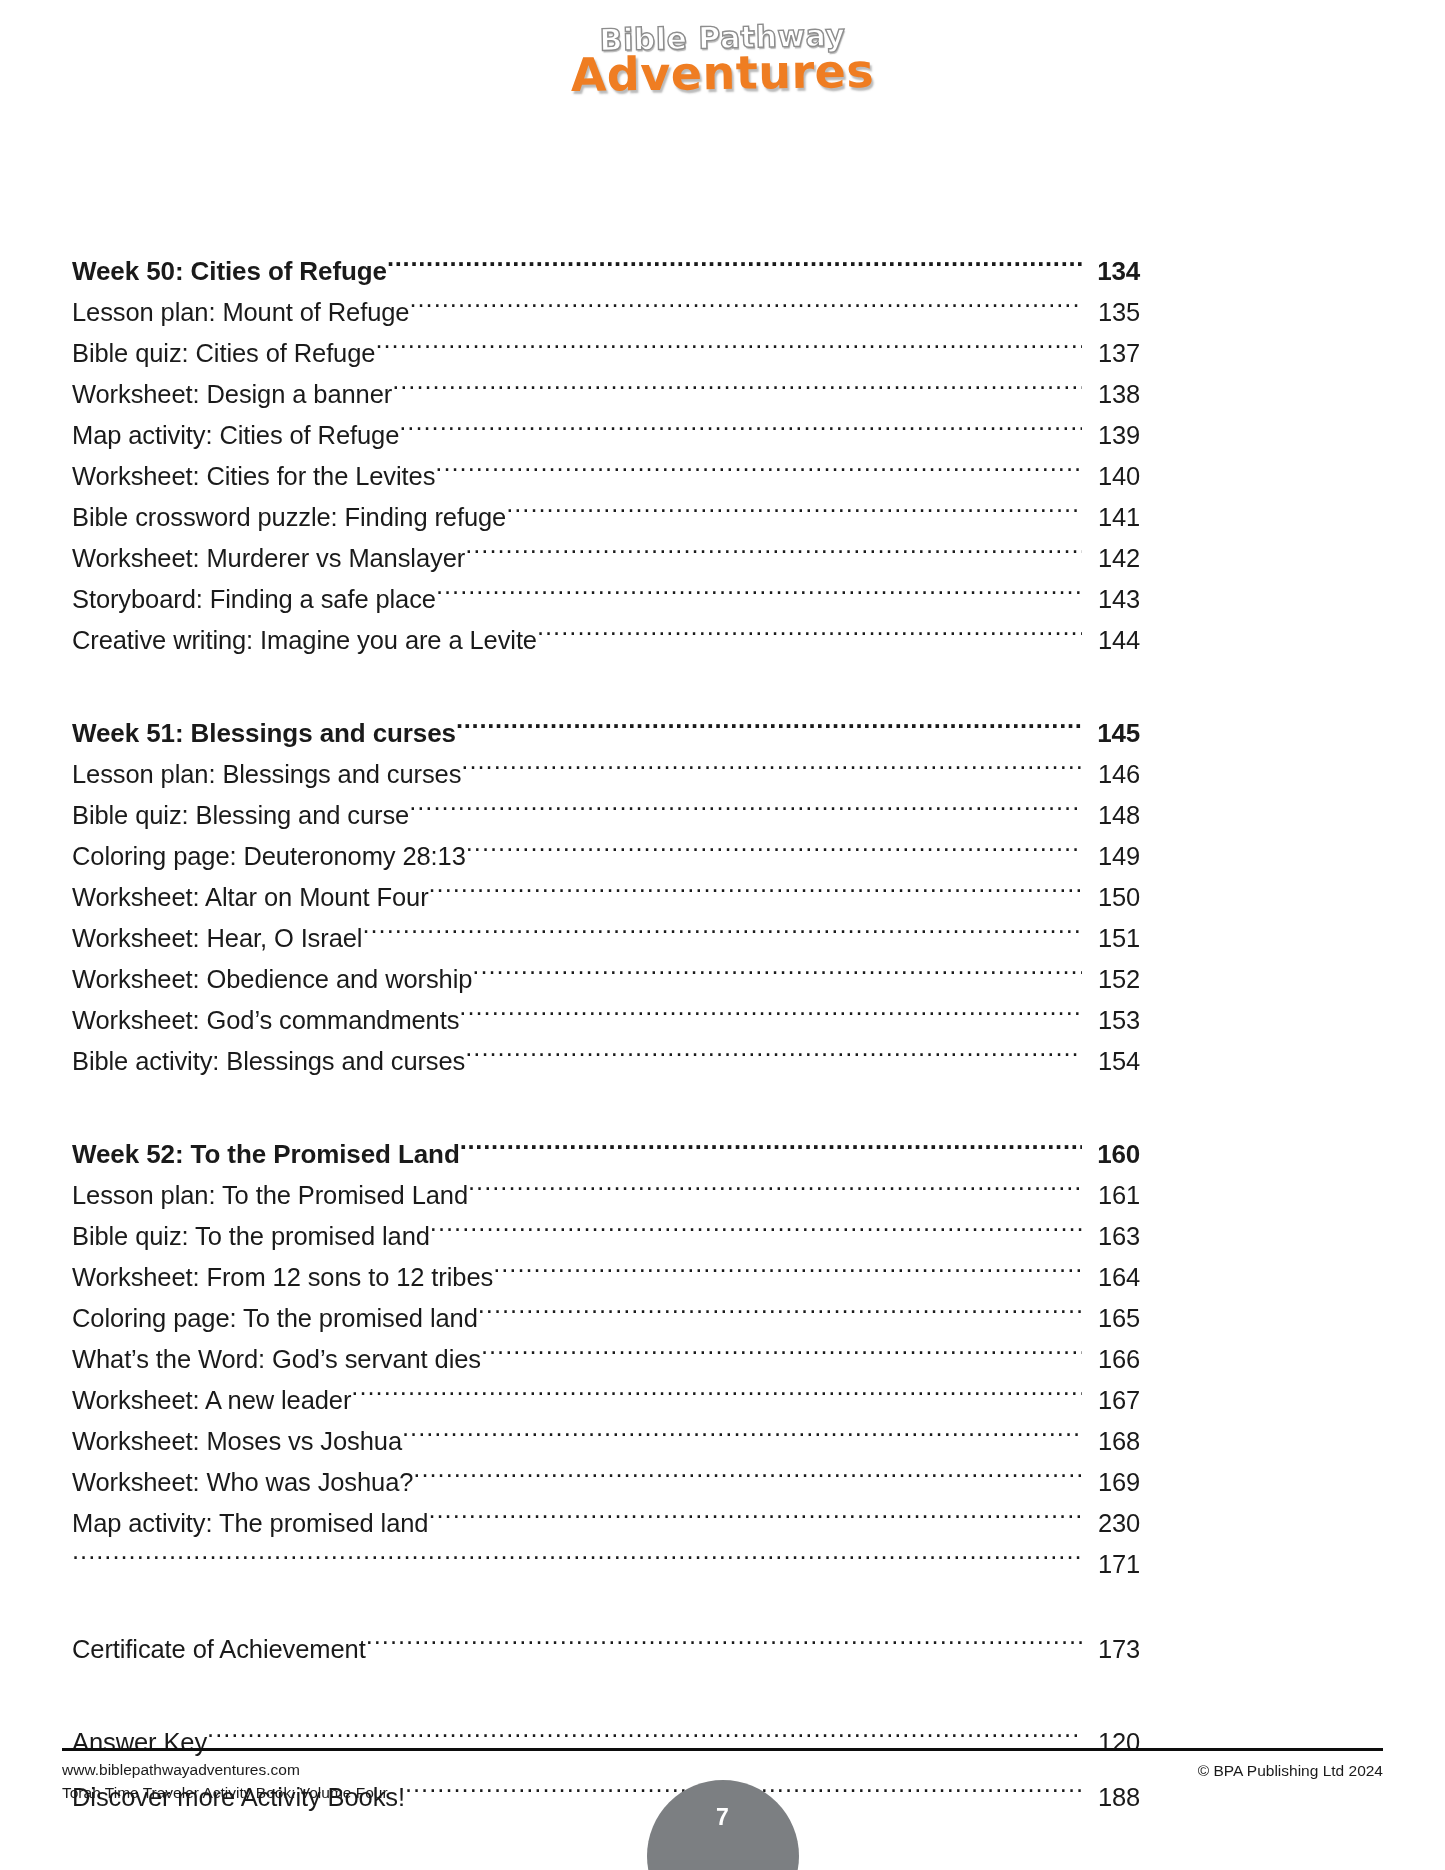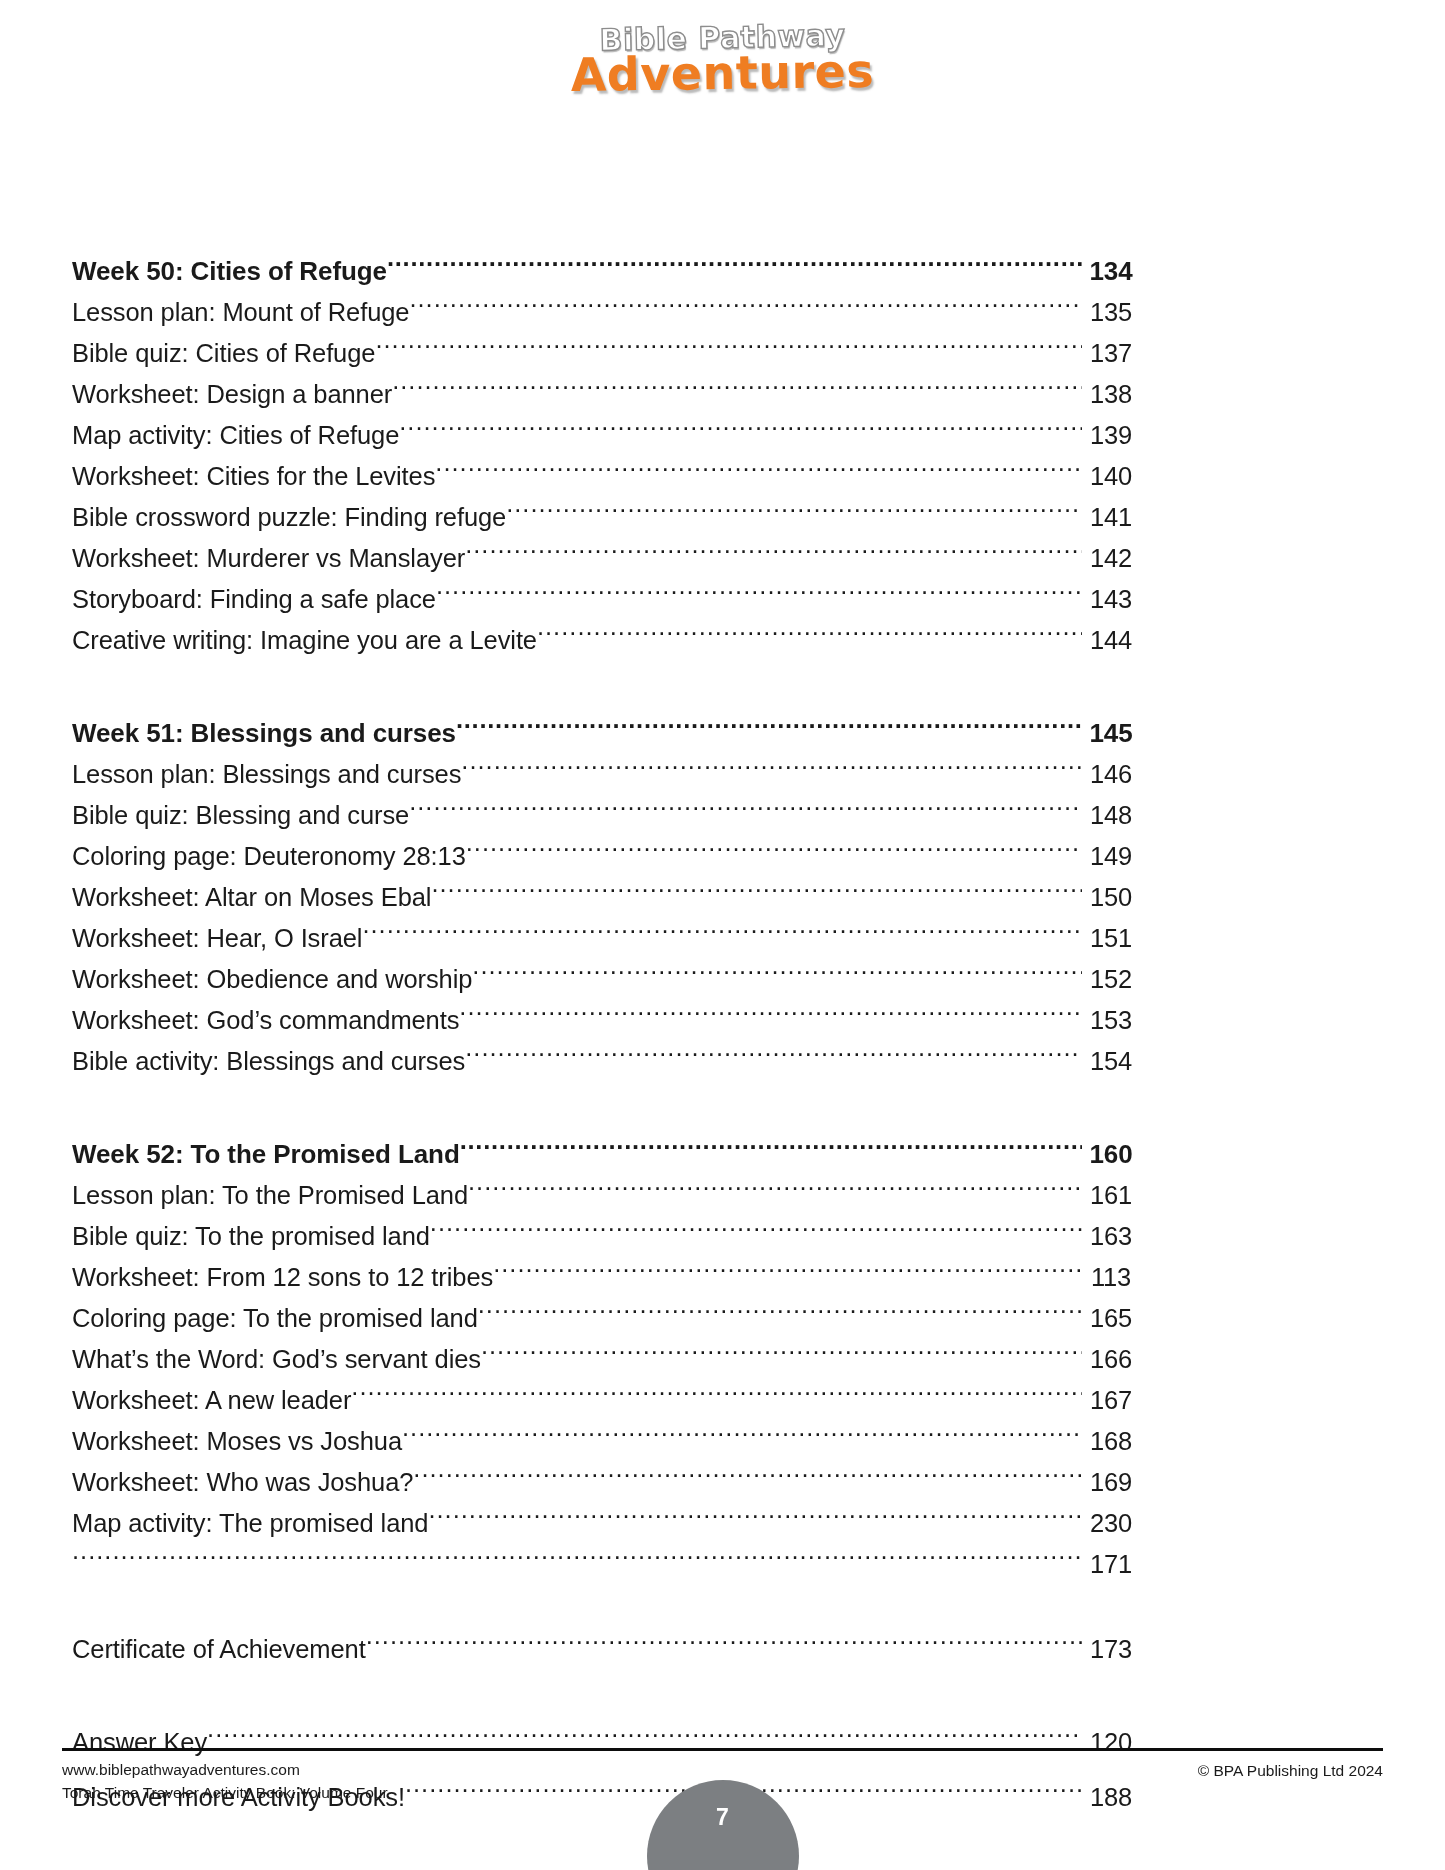--- a/index.html
+++ b/index.html
@@ -87,21 +87,21 @@
     font-size: 25.5px;
     letter-spacing: 1.0px;
     color: #1a1a1a;
     position: absolute;
     left: 0;
     bottom: 0.06em;
     white-space: nowrap;
   }
   .toc-row .pagenum {
     flex: 0 0 auto;
-    text-align: center;
+    text-align: right;
     min-width: 58px;
     letter-spacing: -0.2px;
   }
   .toc-row.head {
     font-weight: bold;
     font-size: 26px;
   }
   .toc-row.head .leader::after { font-weight: bold; letter-spacing: 0.75px; }
   .toc-row.head .pagenum { font-weight: bold; }
 
@@ -227,21 +227,21 @@
           <span class="label">Bible quiz: Blessing and curse </span>
           <span class="leader"></span>
           <span class="pagenum">148</span>
         </div>
         <div class="toc-row">
           <span class="label">Coloring page: Deuteronomy 28:13</span>
           <span class="leader"></span>
           <span class="pagenum">149</span>
         </div>
         <div class="toc-row">
-          <span class="label">Worksheet: Altar on Moses Ebal </span>
+          <span class="label">Worksheet: Altar on Mount Four </span>
           <span class="leader"></span>
           <span class="pagenum">150</span>
         </div>
         <div class="toc-row">
           <span class="label">Worksheet: Hear, O Israel</span>
           <span class="leader"></span>
           <span class="pagenum">151</span>
         </div>
         <div class="toc-row">
           <span class="label">Worksheet: Obedience and worship </span>
@@ -272,21 +272,21 @@
           <span class="pagenum">161</span>
         </div>
         <div class="toc-row">
           <span class="label">Bible quiz: To the promised land</span>
           <span class="leader"></span>
           <span class="pagenum">163</span>
         </div>
         <div class="toc-row">
           <span class="label">Worksheet: From 12 sons to 12 tribes</span>
           <span class="leader"></span>
-          <span class="pagenum">113</span>
+          <span class="pagenum">164</span>
         </div>
         <div class="toc-row">
           <span class="label">Coloring page: To the promised land</span>
           <span class="leader"></span>
           <span class="pagenum">165</span>
         </div>
         <div class="toc-row">
           <span class="label">What’s the Word: God’s servant dies</span>
           <span class="leader"></span>
           <span class="pagenum">166</span>

